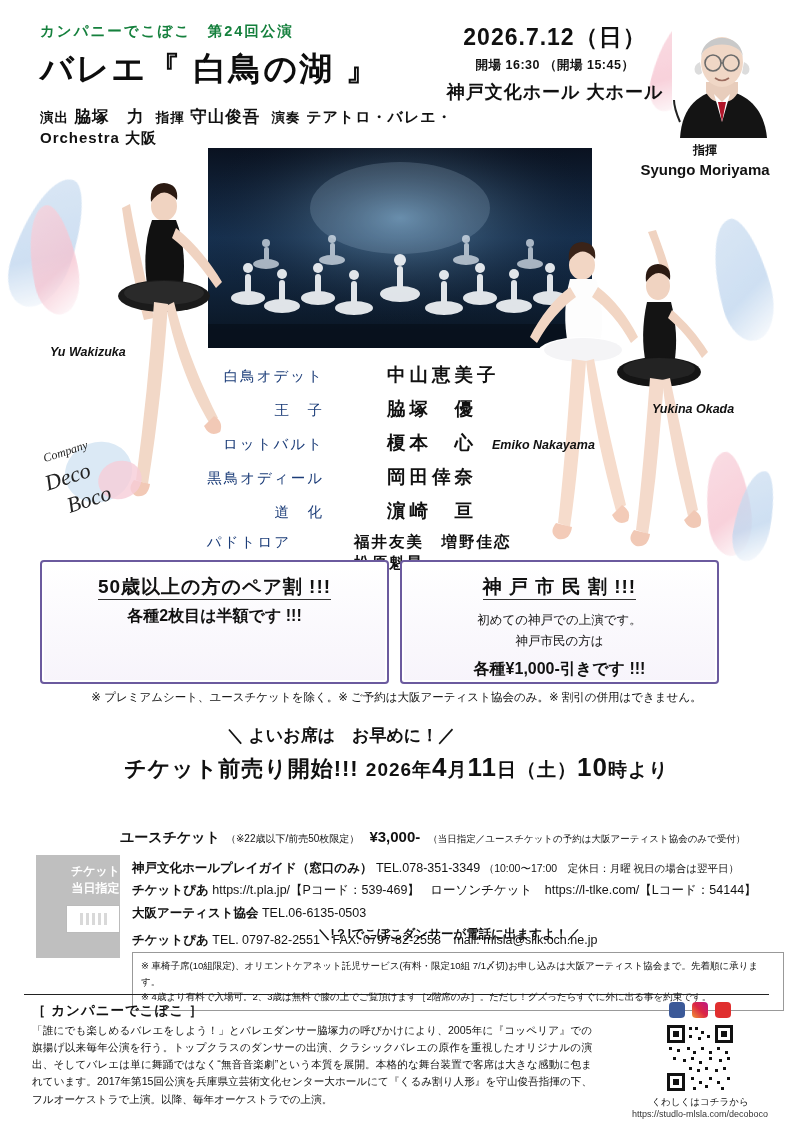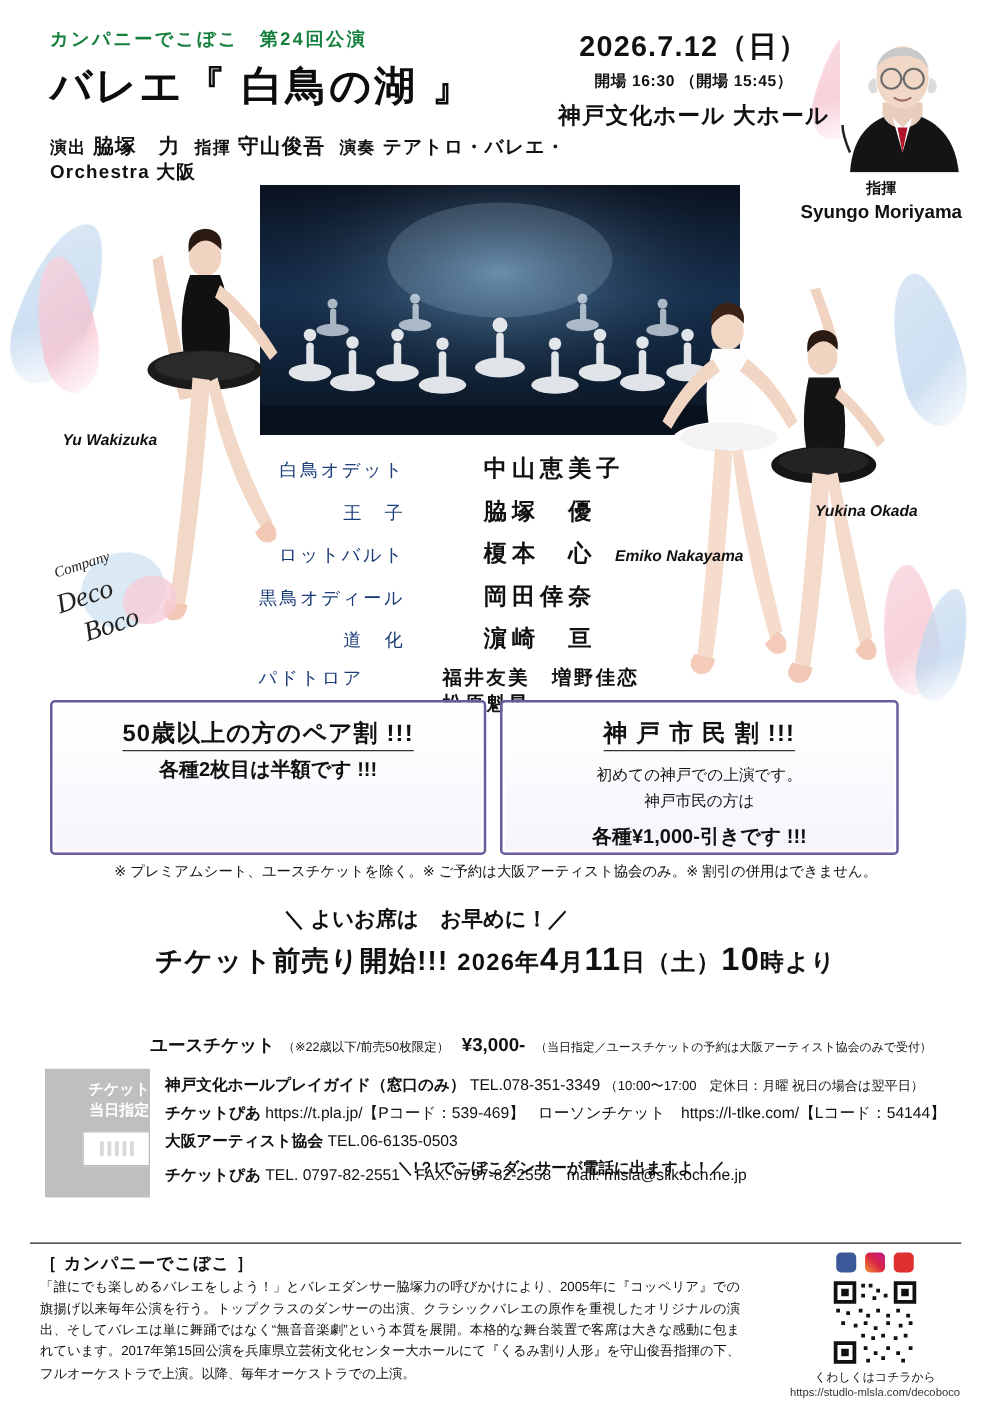--- a/index.html
+++ b/index.html
@@ -420,20 +420,24 @@
       <span class="b">大阪アーティスト協会</span>
       <span>TEL.06-6135-0503</span>
     </div>
     <div class="dancer-call">＼!？!でこぼこダンサーが電話に出ますよ！／</div>
     <div style="margin-top:-14px;">
       <span class="b">チケットぴあ</span>
       <span>TEL. 0797-82-2551　FAX. 0797-82-2558　mail:  mlsla@sllk.ocn.ne.jp</span>
     </div>
   </div>
 
+  <div class="notes">
+    <div>※ 車椅子席(10組限定)、オリエントケアネット託児サービス(有料・限定10組 7/1〆切)お申し込みは大阪アーティスト協会まで。先着順に承ります。</div>
+    <div>※ 4歳より有料で入場可。2、3歳は無料で膝の上でご覧頂けます［2階席のみ］。ただし！グズったらすぐに外に出る事を約束です。</div>
+  </div>
 
   <hr class="sep">
   <div class="foot-ttl">［ カンパニーでこぼこ ］</div>
   <div class="foot-txt">「誰にでも楽しめるバレエをしよう！」とバレエダンサー脇塚力の呼びかけにより、2005年に『コッペリア』での旗揚げ以来毎年公演を行う。トップクラスのダンサーの出演、クラシックバレエの原作を重視したオリジナルの演出、そしてバレエは単に舞踊ではなく“無音音楽劇”という本質を展開。本格的な舞台装置で客席は大きな感動に包まれています。2017年第15回公演を兵庫県立芸術文化センター大ホールにて『くるみ割り人形』を守山俊吾指揮の下、フルオーケストラで上演。以降、毎年オーケストラでの上演。</div>
 
   <div class="qr-wrap">
     <div class="qr-icons">
       <span class="qr-ic" style="background:#3b5998;"></span>
       <span class="qr-ic" style="background:linear-gradient(45deg,#f09433,#dc2743,#bc1888);"></span>
       <span class="qr-ic" style="background:#e02f2f;"></span>

